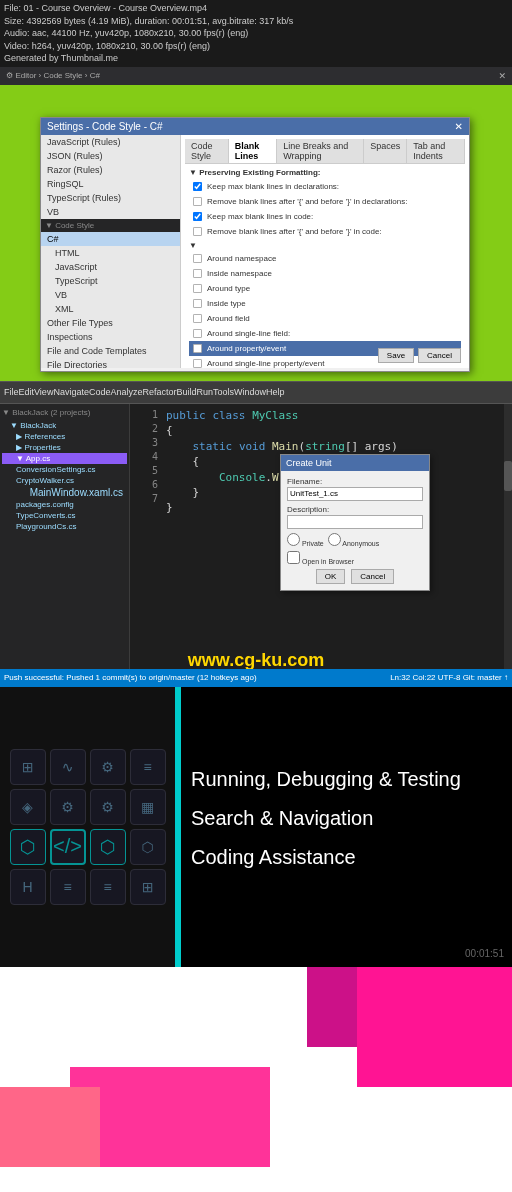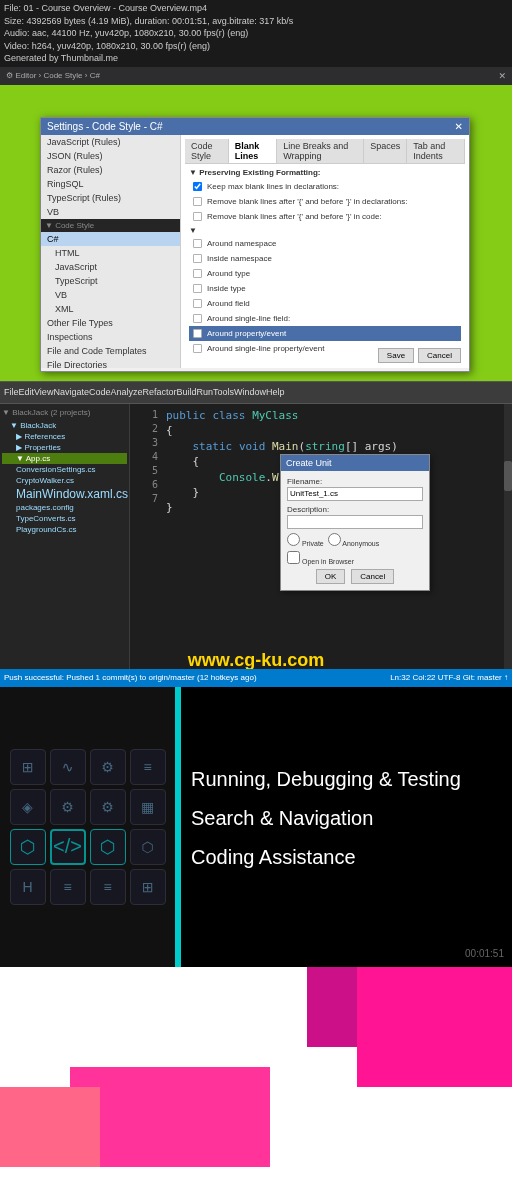--- a/index.html
+++ b/index.html
@@ -147,21 +147,21 @@
       overflow: hidden;
     }
 
     .code-sidebar-item {
       padding: 1px 4px;
       color: #9cdcfe;
       font-size: 8px;
     }
 
     .code-sidebar-item.active {
-      background: #4d7c0f;
+      background: #8b5cf6;
     }
 
     .code-main {
       flex: 1;
       position: relative;
       overflow: hidden;
     }
 
     .code-lines {
       display: flex;
@@ -517,20 +517,21 @@
           <div class="settings-tab">Code Style</div>
           <div class="settings-tab active">Blank Lines</div>
           <div class="settings-tab">Line Breaks and Wrapping</div>
           <div class="settings-tab">Spaces</div>
           <div class="settings-tab">Tab and Indents</div>
         </div>
         <div style="padding:4px;font-size:8px;overflow:hidden;">
           <div style="font-weight:bold;color:#333;margin-bottom:2px;font-size:8px;">▼ Preserving Existing Formatting:</div>
           <div class="checkbox-row"><input type="checkbox" checked="" readonly="" style=""> Keep max blank lines in declarations:</div>
           <div class="checkbox-row"><input type="checkbox" readonly="" style=""> Remove blank lines after '{' and before '}' in declarations:</div>
+          <div class="checkbox-row"><input type="checkbox" checked="" readonly="" style=""> Keep max blank lines in code:</div>
           <div class="checkbox-row"><input type="checkbox" readonly="" style=""> Remove blank lines after '{' and before '}' in code:</div>
           <div style="font-weight:bold;color:#333;margin:2px 0 1px;font-size:8px;">▼</div>
           <div class="checkbox-row"><input type="checkbox" readonly="" style=""> Around namespace</div>
           <div class="checkbox-row"><input type="checkbox" readonly="" style=""> Inside namespace</div>
           <div class="checkbox-row"><input type="checkbox" readonly="" style=""> Around type</div>
           <div class="checkbox-row"><input type="checkbox" readonly="" style=""> Inside type</div>
           <div class="checkbox-row"><input type="checkbox" readonly="" style=""> Around field</div>
           <div class="checkbox-row"><input type="checkbox" readonly="" style=""> Around single-line field:</div>
           <div class="checkbox-row highlighted-row"><input type="checkbox" readonly="" style=""> Around property/event</div>
           <div class="checkbox-row"><input type="checkbox" readonly="" style=""> Around single-line property/event</div>
@@ -563,21 +564,21 @@
   </div>
   <div class="code-content">
     <div class="code-sidebar">
       <div style="font-size:8px;color:#888;margin-bottom:3px;">▼ BlackJack (2 projects)</div>
       <div class="code-sidebar-item" style="padding-left:8px;">▼ BlackJack</div>
       <div class="code-sidebar-item" style="padding-left:14px;">▶ References</div>
       <div class="code-sidebar-item" style="padding-left:14px;">▶ Properties</div>
       <div class="code-sidebar-item active" style="padding-left:14px;color:#fff;">▼ App.cs</div>
       <div class="code-sidebar-item" style="padding-left:14px;font-size:8px;">ConversionSettings.cs</div>
       <div class="code-sidebar-item" style="padding-left:14px;font-size:8px;">CryptoWalker.cs</div>
-      <div class="code-sidebar-item" style="padding-left:14px;font-size:12px;">MainWindow.xaml.cs</div>
+      <div class="code-sidebar-item" style="padding-left:14px;font-size:10px;text-align:right;">MainWindow.xaml.cs</div>
       <div class="code-sidebar-item" style="padding-left:14px;font-size:8px;">packages.config</div>
       <div class="code-sidebar-item" style="padding-left:14px;font-size:8px;">TypeConverts.cs</div>
       <div class="code-sidebar-item" style="padding-left:14px;font-size:8px;">PlaygroundCs.cs</div>
     </div>
     <div class="code-main">
       <div class="code-lines">
         <div class="line-numbers">
           <div>1</div>
             <div>2</div>
             <div>3</div>

